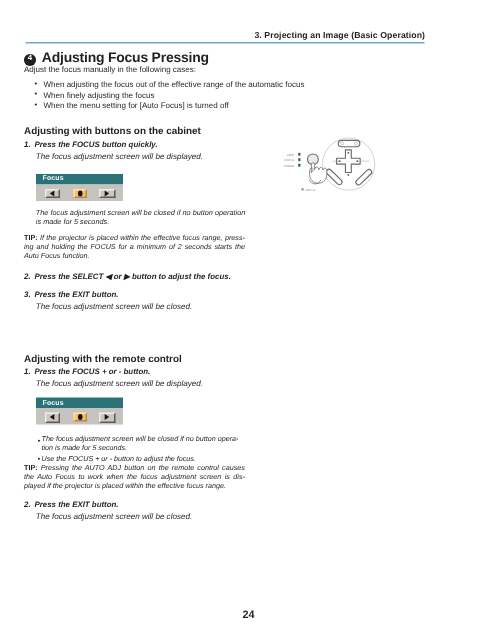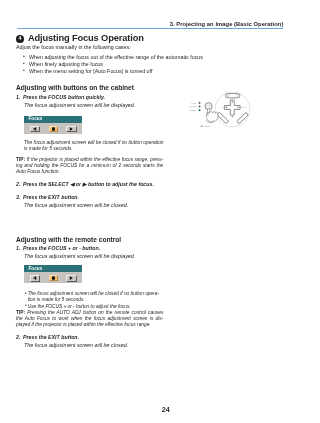--- a/index.html
+++ b/index.html
@@ -73,21 +73,21 @@
 </head>
 <body>
 
 <div class="page">
 
   <div class="hdr">3. Projecting an Image (Basic Operation)</div>
   <div class="hdrline"></div>
 
   <div class="title">
     <span class="circnum">4</span>
-    <span>Adjusting Focus Operation</span>
+    <span>Adjusting Focus Pressing</span>
   </div>
 
   <div class="lead">Adjust the focus manually in the following cases:</div>
 
   <div class="bl" style="top:53.5px">
     <span class="dot">•</span>
     <span>When adjusting the focus out of the effective range of the automatic focus</span></div>
   <div class="bl" style="top:60.5px">
     <span class="dot">•</span>
     <span>When finely adjusting the focus</span></div>

